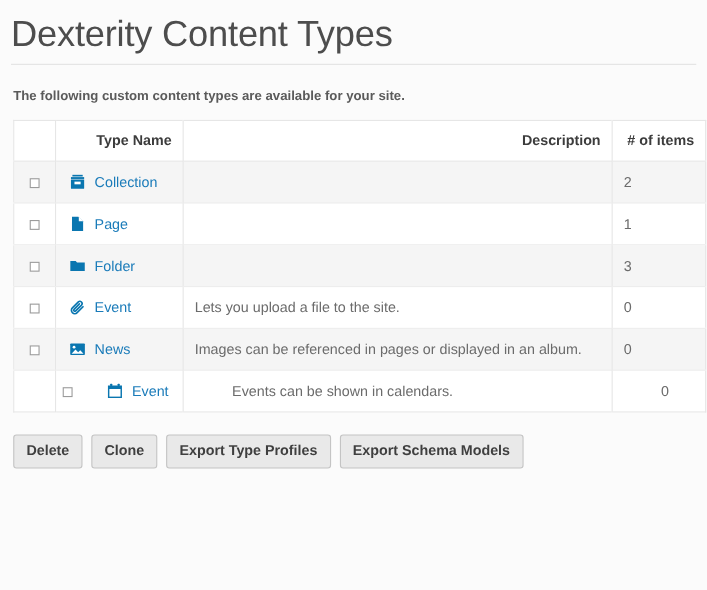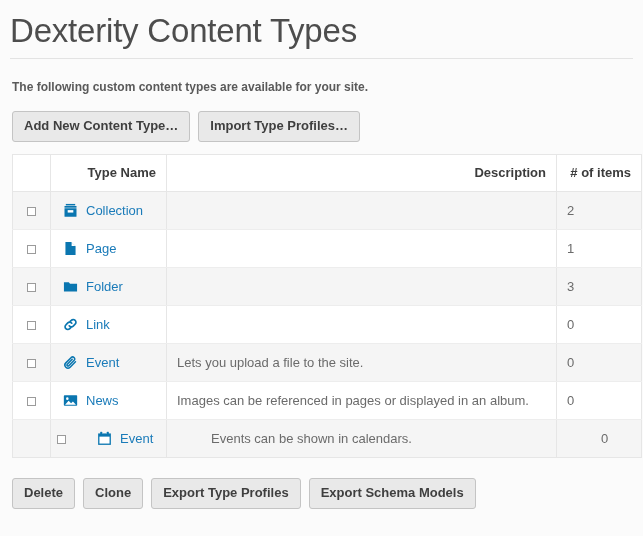--- a/index.html
+++ b/index.html
@@ -150,24 +150,20 @@
 </head>
 <body>
 
 <div class="page">
 
   <h1 class="page-title">Dexterity Content Types</h1>
   <hr class="title-rule">
 
   <p class="lead">The following custom content types are available for your site.</p>
 
-  <div class="toolbar-top">
-    <button class="btn">Add New Content Type…</button>
-    <button class="btn">Import Type Profiles…</button>
-  </div>
 
   <div class="table-wrap">
     <table class="types">
       <colgroup>
         <col class="c-check">
           <col class="c-name">
           <col class="c-desc">
           <col class="c-count">
       </colgroup>
       <thead>
@@ -226,36 +222,20 @@
               </div>
             </td>
             <td><span class="desc-text"></span></td>
             <td><span class="count-text">3</span></td>
           </tr>
           <tr>
             <td class="cell-check"><span class="checkbox"></span></td>
             <td>
               <div class="type-cell">
                 <span class="type-icon">
-                  <svg width="15" height="15" viewBox="0 0 16 16" fill="none" stroke="currentColor" stroke-width="1.8" stroke-linecap="round">
-                    <path d="M6.6 9.4a2.9 2.9 0 0 0 4.3.3l2-2a2.9 2.9 0 1 0-4.1-4.1l-1.1 1.1"></path>
-                    <path d="M9.4 6.6a2.9 2.9 0 0 0-4.3-.3l-2 2a2.9 2.9 0 1 0 4.1 4.1l1.1-1.1"></path>
-                  </svg>
-                </span>
-                <a class="type-link" href="#">Link</a>
-              </div>
-            </td>
-            <td><span class="desc-text"></span></td>
-            <td><span class="count-text">0</span></td>
-          </tr>
-          <tr>
-            <td class="cell-check"><span class="checkbox"></span></td>
-            <td>
-              <div class="type-cell">
-                <span class="type-icon">
                   <svg width="15" height="15" viewBox="0 0 16 16" fill="none" stroke="currentColor" stroke-width="1.6" stroke-linecap="round" stroke-linejoin="round">
                     <path d="M13.3 7.3 7.6 13a3.2 3.2 0 0 1-4.6-4.6l5.8-5.8a2.2 2.2 0 0 1 3.1 3.1l-5.7 5.7a1.1 1.1 0 0 1-1.6-1.6l5.2-5.2"></path>
                   </svg>
                 </span>
                 <a class="type-link" href="#">Event</a>
               </div>
             </td>
             <td><span class="desc-text">Lets you upload a file to the site.</span></td>
             <td><span class="count-text">0</span></td>
           </tr>

